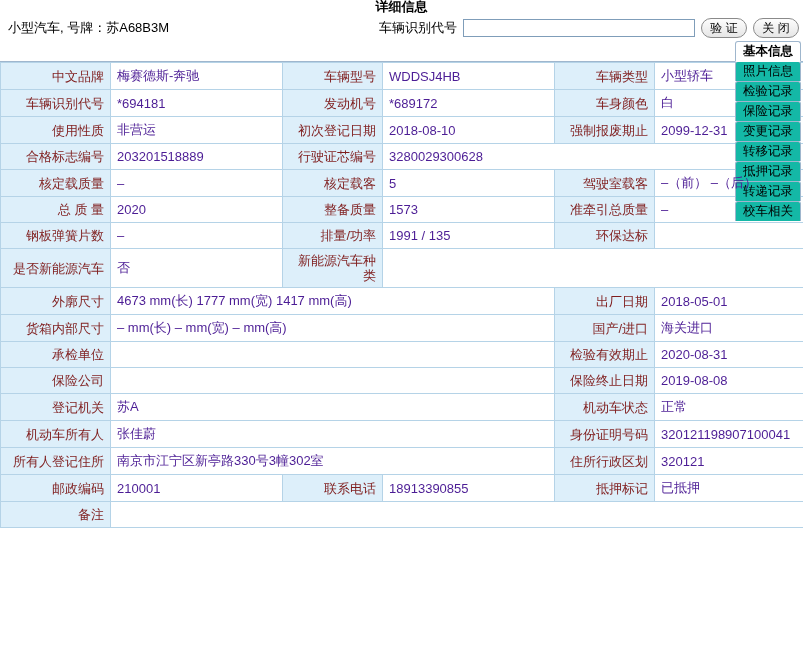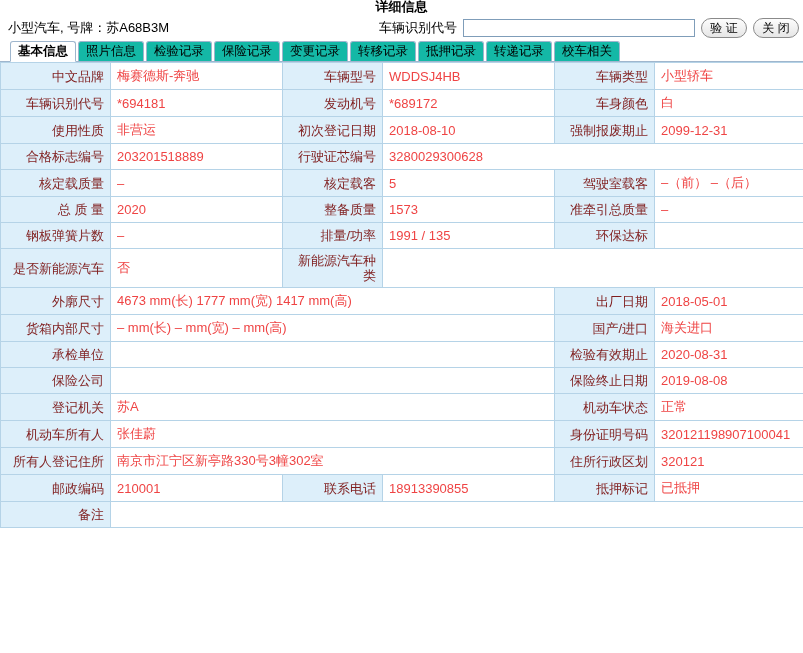--- a/index.html
+++ b/index.html
@@ -66,20 +66,21 @@
     color: #000;
   }
   .tabs {
     display: flex;
     align-items: flex-end;
     height: 22px;
     padding-left: 10px;
     box-sizing: border-box;
     border-bottom: 1px solid #9fb6cd;
     background: #ffffff;
+    flex-direction: column;
   }
   .tab {
     height: 19px;
     line-height: 19px;
     padding: 0 7px;
     margin-right: 2px;
     font-size: 12.5px;
     border: 1px solid #9fb6cd;
     border-bottom: none;
     border-radius: 3px 3px 0 0;
@@ -112,21 +113,21 @@
   td.lbl {
     background: #ddeffa;
     text-align: right;
     color: #7f1d1d;
     white-space: normal;
     line-height: 15px;
   }
   td.val {
     background: #ffffff;
     text-align: left;
-    color: #ef4444;
+    color: #4c1d95;
   }
   .unit { font-family: Liberation Sans, sans-serif; font-size: 12px; }
 </style>
 </head>
 <body>
 
 <div id="app">
 
   <div class="titlebar">详细信息</div>
 

